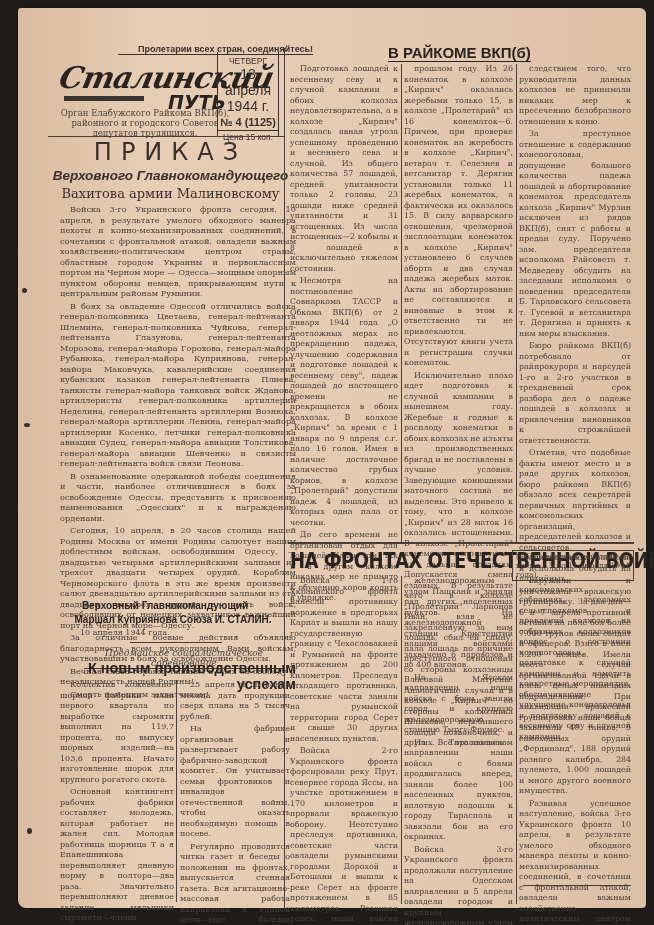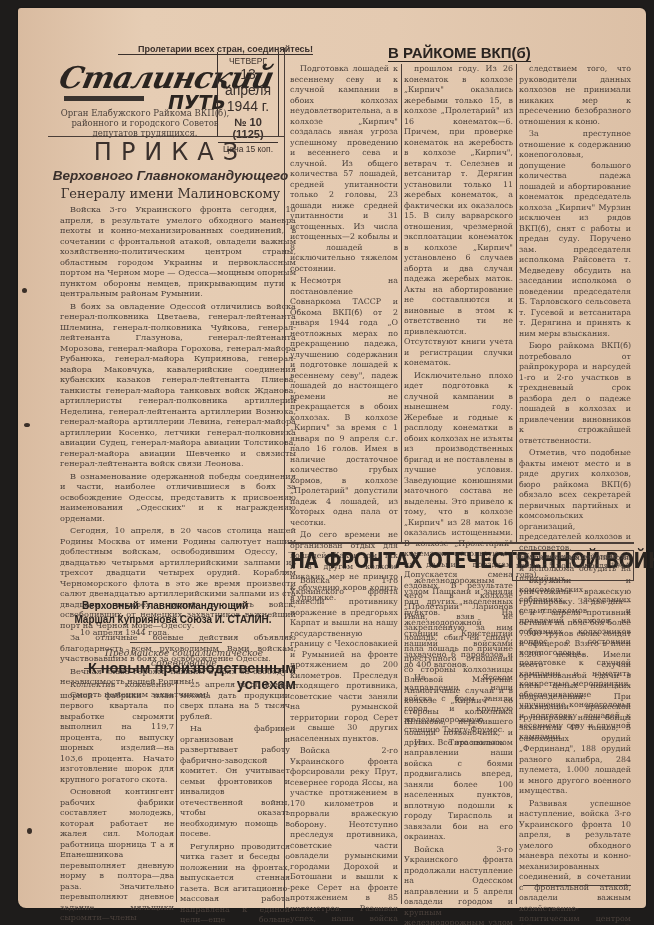--- a/index.html
+++ b/index.html
@@ -73,28 +73,28 @@
   <div class="abs organ" style="left:42px;top:100px;width:170px;">
     <div>Орган Елабужского Райкома ВКП(б),</div>
     <div>районного и городского Советов</div>
     <div>депутатов трудящихся.</div>
   </div>
 
   <div class="abs datebox" style="left:199px;top:44px;width:60px;height:84px;">
     <div class="day">ЧЕТВЕРГ</div>
     <div class="date">13 апреля</div>
     <div class="date">1944 г.</div>
-    <div class="num">№ 10 (1125)</div>
+    <div class="num">№ 4 (1125)</div>
     <div class="price">Цена 15 коп.</div>
   </div>
   <div class="hrule" style="left:30px;top:128px;width:236px;"></div>
 
   <div class="abs prikaz" style="left:40px;top:130px;width:225px;">ПРИКАЗ</div>
   <div class="abs prikaz-sub" style="left:30px;top:160px;width:245px;">Верховного Главнокомандующего</div>
-  <div class="abs prikaz-sub2" style="left:30px;top:178px;width:245px;">Генералу имени Малиновскому</div>
+  <div class="abs prikaz-sub2" style="left:30px;top:178px;width:245px;">Вахитова армии Малиновскому</div>
 
   <div class="abs col-text" style="left:42px;top:196px;width:236px;">
     <p>Войска 3-го Украинского фронта сегодня, 10 апреля, в результате умелого обходного маневра пехоты и конно-механизированных соединений, в сочетании с фронтальной атакой, овладели важным хозяйственно-политическим центром страны, областным городом Украины и первоклассным портом на Черном море — Одесса—мощным опорным пунктом обороны немцев, прикрывающим пути к центральным районам Румынии.</p>
     <p>В боях за овладение Одессой отличились войска генерал-полковника Цветаева, генерал-лейтенанта Шлемина, генерал-полковника Чуйкова, генерал-лейтенанта Глазунова, генерал-лейтенанта Морозова, генерал-майора Горохова, генерал-майора Рубанюка, генерал-майора Куприянова, генерал-майора Маковчука, кавалерийские соединения кубанских казаков генерал-лейтенанта Плиева, танкисты генерал-майора танковых войск Жданова, артиллеристы генерал-полковника артиллерии Неделина, генерал-лейтенанта артиллерии Вознюка, генерал-майора артиллерии Левина, генерал-майора артиллерии Косенко, летчики генерал-полковника авиации Судец, генерал-майора авиации Толстикова, генерал-майора авиации Шевченко и связисты генерал-лейтенанта войск связи Леонова.</p>
     <p>В ознаменование одержанной победы соединения и части, наиболее отличившиеся в боях за освобождение Одессы, представить к присвоению наименования „Одесских" и к награждению орденами.</p>
     <p>Сегодня, 10 апреля, в 20 часов столица нашей Родины Москва от имени Родины салютует нашим доблестным войскам, освободившим Одессу, —двадцатью четырьмя артиллерийскими залпами из трехсот двадцати четырех орудий. Кораблям Черноморского флота в это же время произвести салют двенадцатью артиллерийскими залпами из ста двадцати четырех орудий в честь войск, освободивших от немецких захватчиков важнейший порт на Черном море—Одессу.</p>
     <p>За отличные боевые действия объявляю благодарность всем руководимым Вами войскам, участвовавшим в боях за освобождение Одессы.</p>
     <p>Вечная слава героям, павшим в боях за свободу и независимость нашей Родины!</p>
     <p>Смерть немецким захватчикам!</p>
   </div>

